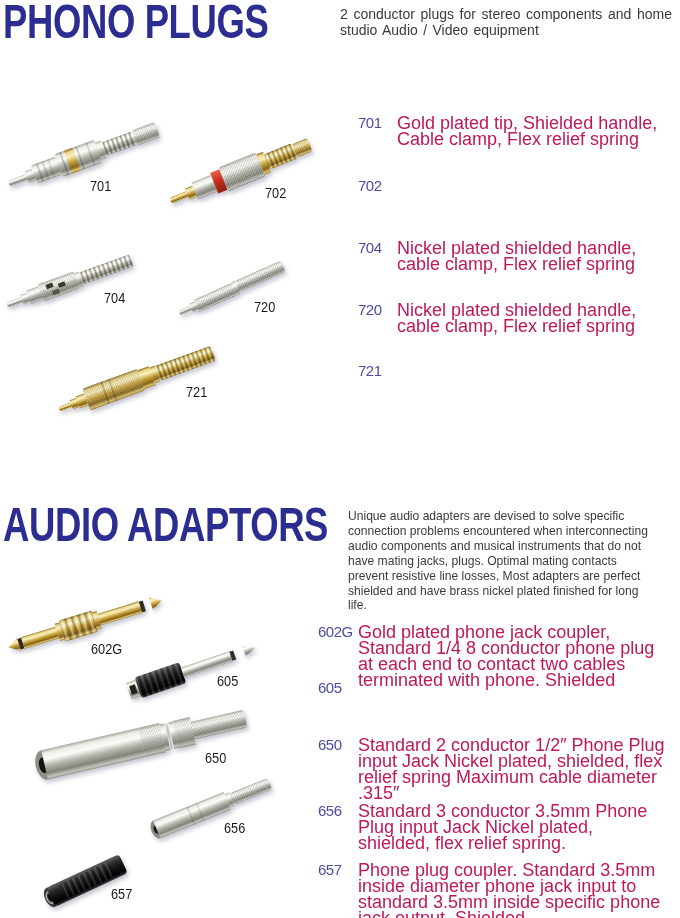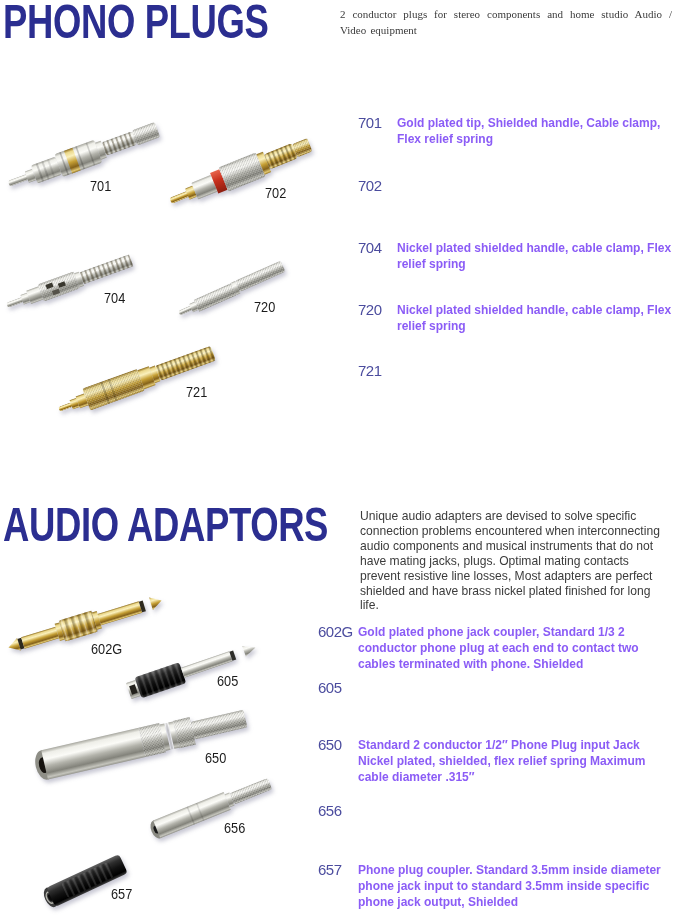--- a/index.html
+++ b/index.html
@@ -2,30 +2,30 @@
 <html><head>
 <meta charset="utf-8">
 <style>
   html,body{margin:0;padding:0;background:#fff;}
   .page{position:relative;width:680px;height:918px;background:#ffffff;overflow:hidden;
         font-family:"Liberation Sans",sans-serif;color:#3c3c3c;}
   .h-title{position:absolute;margin:0;font-weight:700;font-size:48px;line-height:1;
            color:#2b2e90;transform:scaleX(.76);transform-origin:0 0;white-space:nowrap;
            letter-spacing:-.5px;}
   .intro{position:absolute;margin:0;color:#3b3b3b;}
-  .intro-top{left:340px;top:7px;width:332px;font-size:11px;line-height:15.5px;
-             text-align:justify;word-spacing:1.5px;font-family:Liberation Serif, serif;}
-  .intro-bottom{left:360px;top:509px;width:307px;font-size:12.1px;line-height:14.9px;}
+  .intro-top{left:340px;top:7px;width:332px;font-size:14px;line-height:15.5px;
+             text-align:justify;word-spacing:1.5px;}
+  .intro-bottom{left:348px;top:509px;width:307px;font-size:12.1px;line-height:14.9px;}
   .row{position:absolute;display:flex;align-items:flex-start;}
   .row-top{left:340px;width:338px;}
   .row-bottom{left:310px;width:358px;}
   .code{flex:0 0 57px;box-sizing:border-box;padding-left:18px;font-size:15px;line-height:16px;
         color:#4b4c9e;letter-spacing:-.5px;white-space:nowrap;}
   .row-bottom .code{flex:0 0 48px;padding-left:8px;}
-  .desc{flex:1;font-size:12px;line-height:16px;color:#8b5cf6;font-weight:bold;}
+  .desc{flex:1;font-size:18px;line-height:16px;color:#be185d;}
   .fig{position:absolute;filter:drop-shadow(2px 3px 2px rgba(70,70,110,.30));}
   .fig-label{position:absolute;font-size:15px;line-height:1;color:#1b1b1b;
              transform:scaleX(.85);transform-origin:0 0;white-space:nowrap;}
 </style>
 </head>
 <body>
 
 <svg width="0" height="0" style="position:absolute" aria-hidden="true">
   <defs>
     <linearGradient id="gSilver" x1="0" y1="0" x2="0" y2="1">
@@ -257,30 +257,31 @@
       <ellipse cx="8.5" cy="32" rx="3.6" ry="6" fill="none" stroke="#b9b9b1" stroke-width="1.4"></ellipse>
       <ellipse cx="8.5" cy="32" rx="2" ry="3.6" fill="#0b0b0b"></ellipse>
       <rect x="9" y="21.5" width="80" height="21" rx="4" fill="url(#gDark)"></rect>
       <rect x="24" y="24" width="52" height="16" rx="3" fill="url(#pRibsW)"></rect>
     </g>
   </svg>
   <span class="fig-label" style="left:111px;top:886px">657</span>
 
   <div class="row row-bottom" style="top:624px">
     <span class="code">602G</span>
-    <span class="desc">Gold plated phone jack coupler, Standard 1/3 2 conductor phone plug at each end to contact two cables terminated with phone. Shielded</span>
+    <span class="desc">Gold plated phone jack coupler, Standard 1/4 8 conductor phone plug at each end to contact two cables terminated with phone. Shielded</span>
   </div>
   <div class="row row-bottom" style="top:680px">
     <span class="code">605</span>
   </div>
   <div class="row row-bottom" style="top:737px">
     <span class="code">650</span>
     <span class="desc">Standard 2 conductor 1/2″ Phone Plug input Jack Nickel plated, shielded, flex relief spring Maximum cable diameter .315″</span>
   </div>
   <div class="row row-bottom" style="top:803px">
     <span class="code">656</span>
+    <span class="desc">Standard 3 conductor 3.5mm Phone Plug input Jack Nickel plated, shielded, flex relief spring.</span>
   </div>
   <div class="row row-bottom" style="top:862px">
     <span class="code">657</span>
     <span class="desc">Phone plug coupler. Standard 3.5mm inside diameter phone jack input to standard 3.5mm inside specific phone jack output, Shielded</span>
   </div>
 
 </div>
 
 </body></html>

